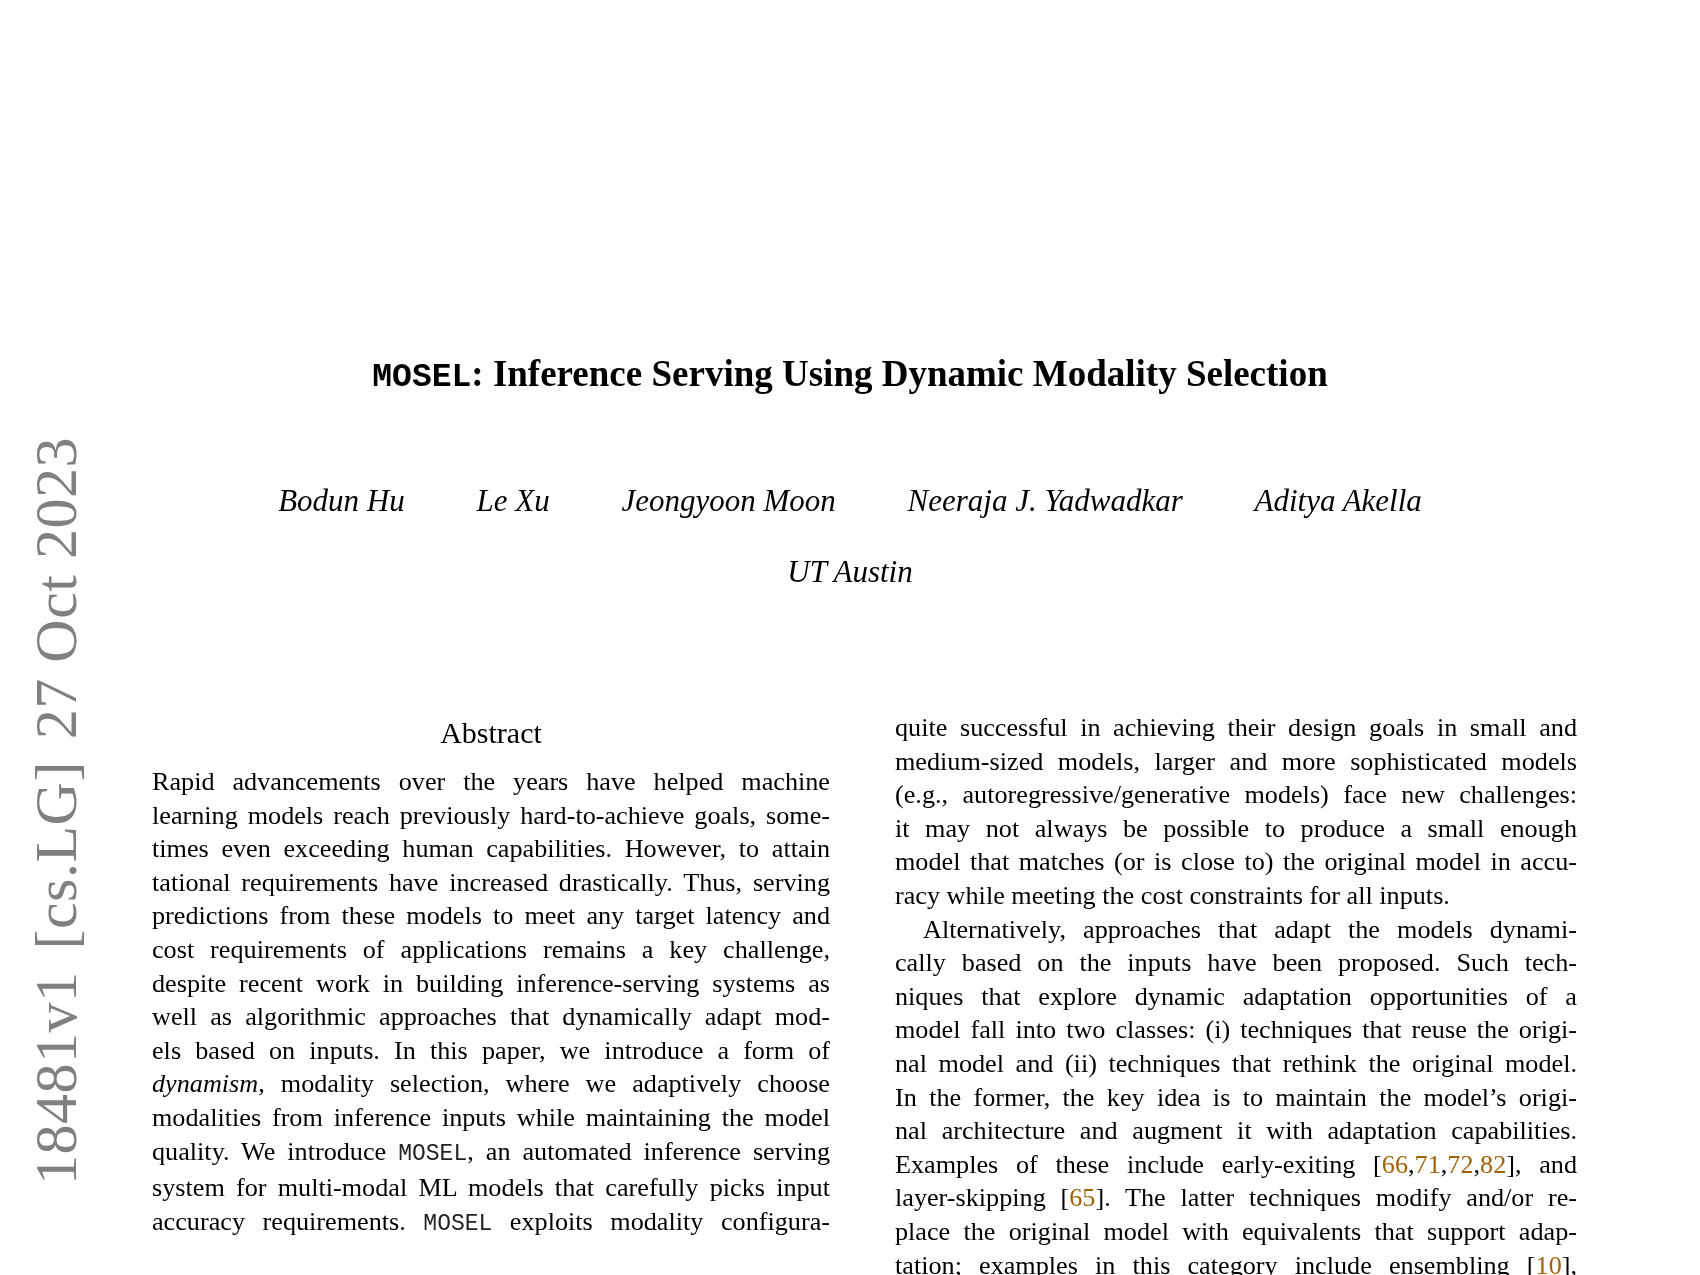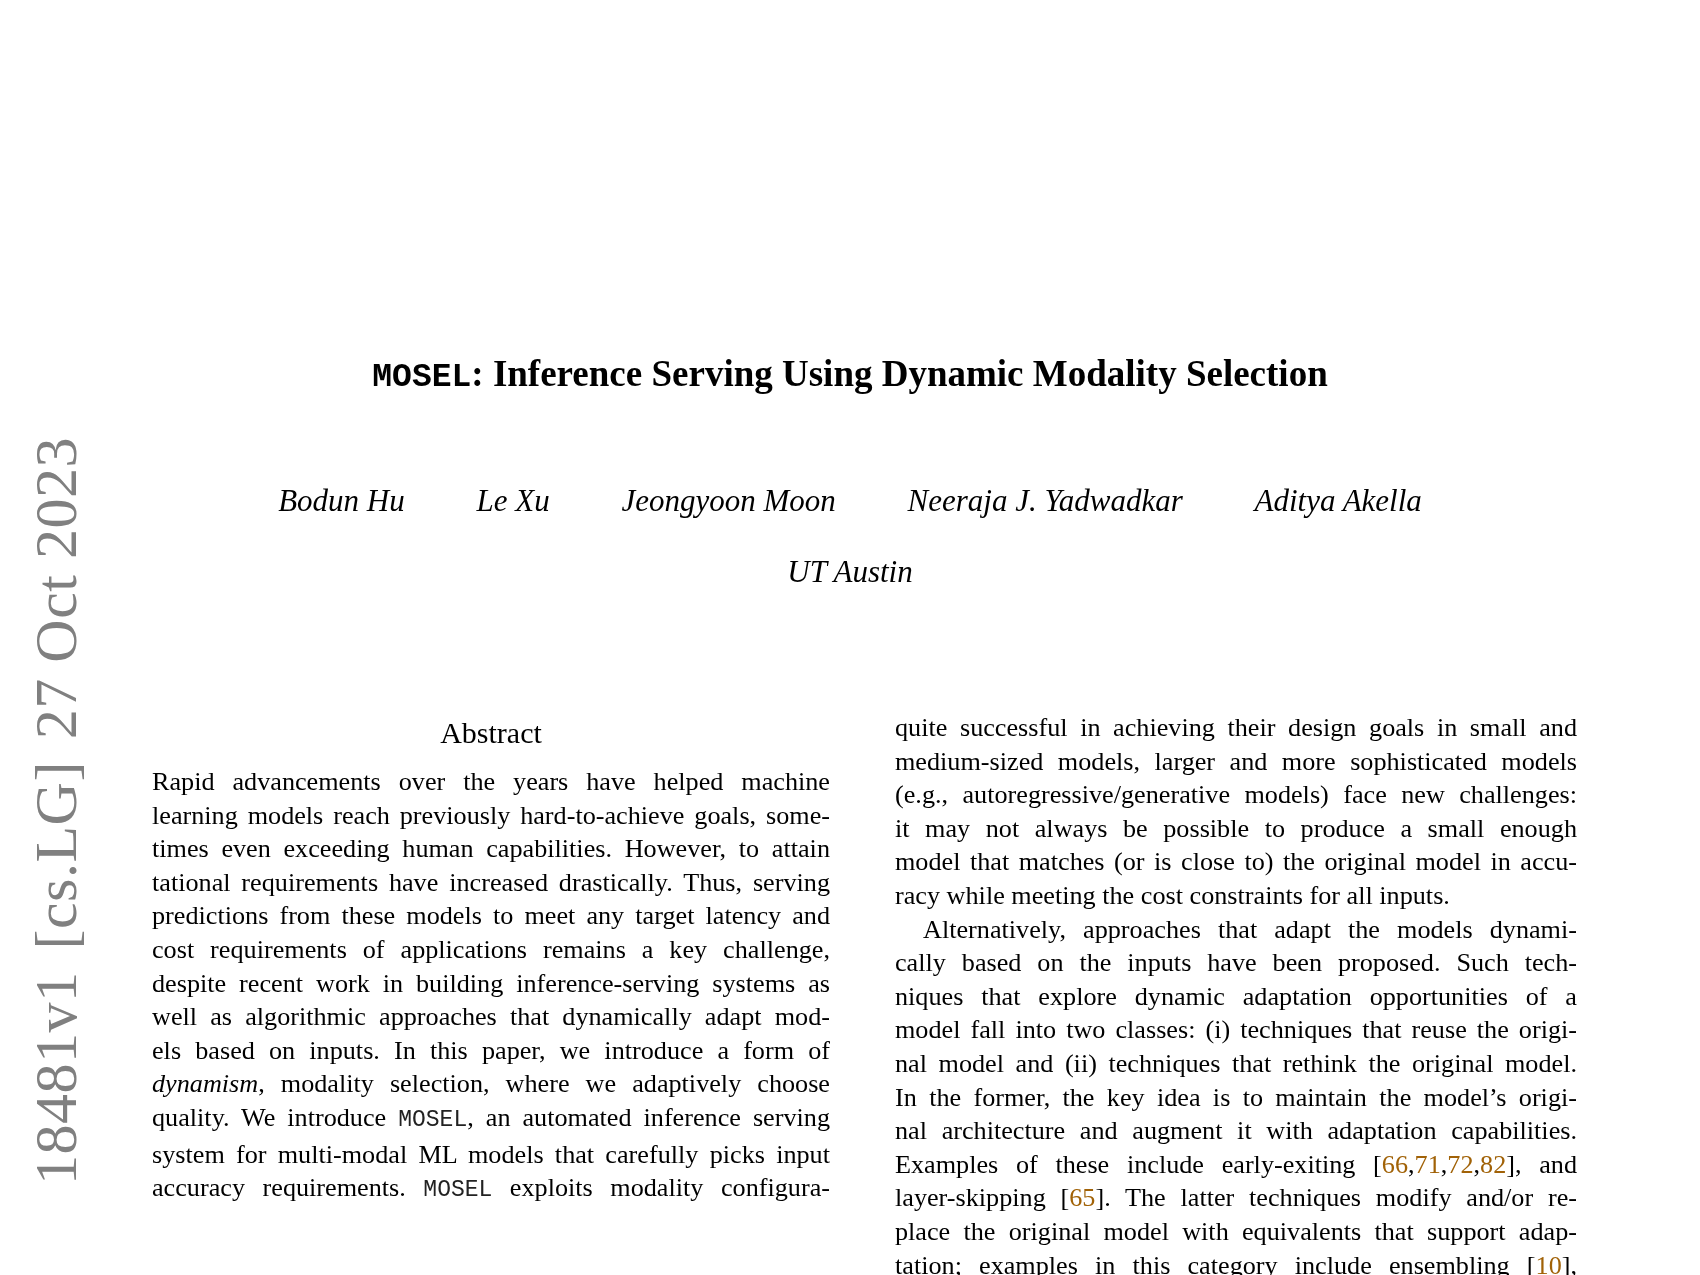--- a/index.html
+++ b/index.html
@@ -73,20 +73,21 @@
   <span class="line">Rapid advancements over the years have helped machine</span>
   <span class="line">learning models reach previously hard-to-achieve goals, some-</span>
   <span class="line">times even exceeding human capabilities. However, to attain</span>
   <span class="line">tational requirements have increased drastically. Thus, serving</span>
   <span class="line">predictions from these models to meet any target latency and</span>
   <span class="line">cost requirements of applications remains a key challenge,</span>
   <span class="line">despite recent work in building inference-serving systems as</span>
   <span class="line">well as algorithmic approaches that dynamically adapt mod-</span>
   <span class="line">els based on inputs. In this paper, we introduce a form of</span>
   <span class="line"><i>dynamism</i><span>, modality selection, where we adaptively choose</span></span>
+  <span class="line">modalities from inference inputs while maintaining the model</span>
   <span class="line"><span>quality. We introduce </span><span class="mono">MOSEL</span><span>, an automated inference serving</span></span>
   <span class="line">system for multi-modal ML models that carefully picks input</span>
   <span class="line"><span>accuracy requirements. </span><span class="mono">MOSEL</span><span> exploits modality configura-</span></span>
 </div>
 
 <div class="col col-right">
   <span class="line">quite successful in achieving their design goals in small and</span>
   <span class="line">medium-sized models, larger and more sophisticated models</span>
   <span class="line">(e.g., autoregressive/generative models) face new challenges:</span>
   <span class="line">it may not always be possible to produce a small enough</span>

